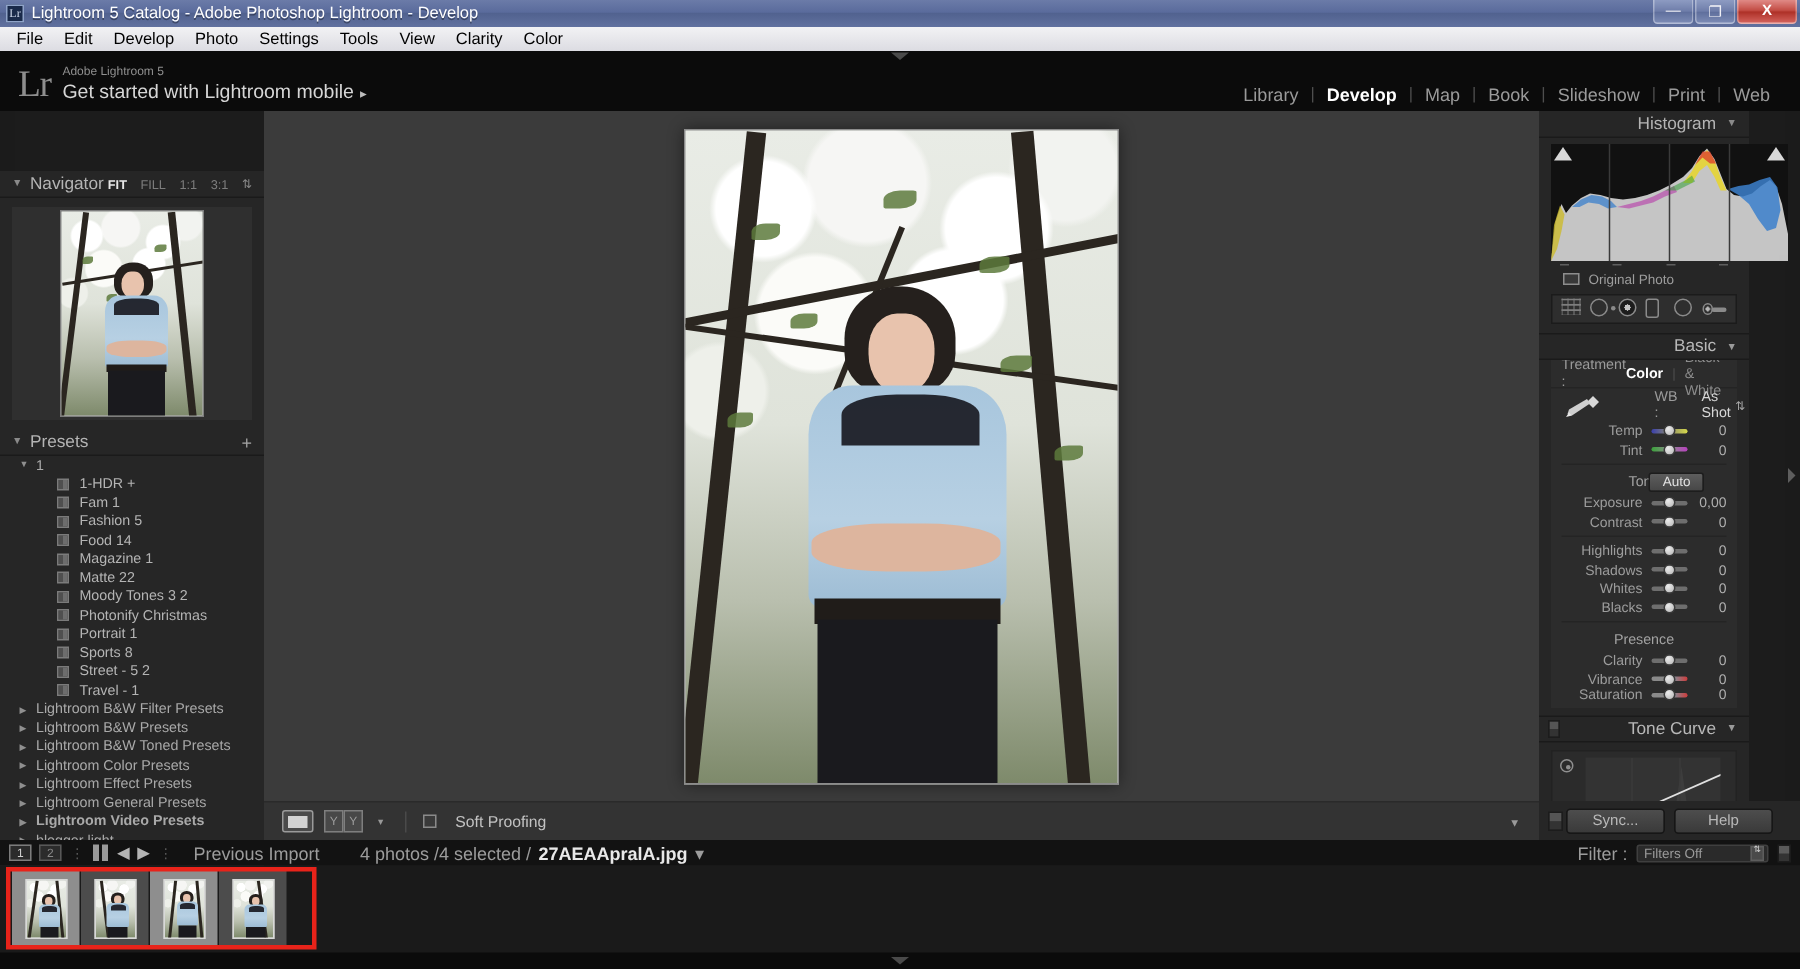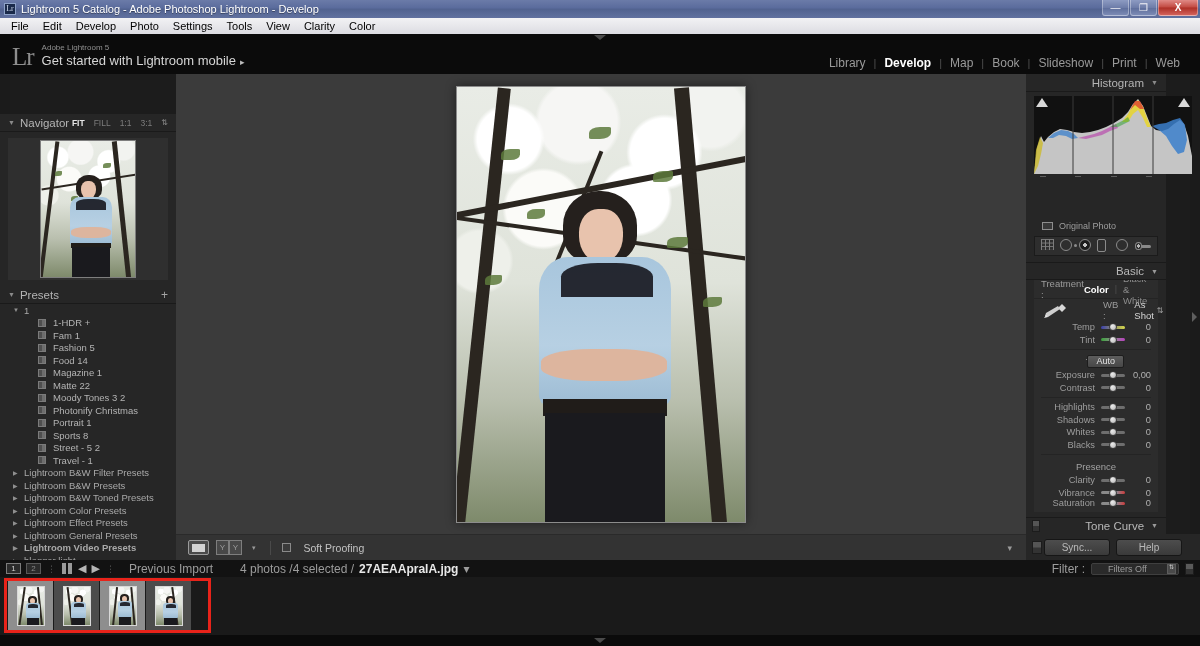--- a/index.html
+++ b/index.html
@@ -239,21 +239,21 @@
     position: relative; width: 158px; height: 78px; background: #111111; overflow: hidden;
   }
   .clip {
     position: absolute; top: 2px; width: 0; height: 0;
     border-left: 6px solid transparent; border-right: 6px solid transparent; border-bottom: 9px solid #d8d8d8;
   }
   .clip.l { left: 2px; }
   .clip.r { right: 2px; }
   .hist-ticks { display: flex; justify-content: space-between; padding: 2px 6px 0 6px; }
   .hist-ticks i { display: block; width: 6px; height: 1px; background: #5e5e5e; }
-  .orig-row { display: flex; align-items: center; padding: 4px 8px 5px 8px; margin-top: 40px; }
+  .orig-row { display: flex; align-items: center; padding: 4px 8px 5px 8px; }
   .orig-box {
     width: 11px; height: 8px; border: 1px solid #8d8d8d; background: #383838; margin-right: 6px;
   }
   .orig-txt { color: #9d9d9d; font-size: 9px; }
 
   .toolstrip {
     height: 20px; margin: 0 8px; background: #2e2e2e; border: 1px solid #1b1b1b;
     display: flex; align-items: center; justify-content: space-around; padding: 0 5px;
   }
   .ts-ico { width: 16px; height: 14px; position: relative; opacity: .85; }
@@ -321,21 +321,21 @@
   .sl-knob {
     position: absolute; left: 48%; top: 50%; width: 8px; height: 8px; margin-top: -4px; margin-left: -4px;
     border-radius: 50%; background: radial-gradient(circle at 35% 30%, #ececec, #b4b4b4);
     border: 1px solid #3a3a3a;
   }
   .sl-val { width: 26px; text-align: right; color: #b0b0b0; font-size: 9.3px; }
 
   .subhead { display: flex; align-items: center; justify-content: center; height: 16px; position: relative; }
   .subhead .t { color: #a2a2a2; font-size: 9.5px; }
   .auto-btn {
-    position: absolute; right: 34px; height: 13px; padding: 0 8px; border-radius: 2px;
+    position: absolute; right: 22px; height: 13px; padding: 0 8px; border-radius: 2px;
     background: linear-gradient(to bottom,#5d5d5d,#474747); border: 1px solid #1d1d1d;
     color: #e3e3e3; font-size: 9px; display: flex; align-items: center;
   }
   .thin-div { height: 1px; background: #242424; margin: 3px 7px; }
 
   .curve-box { margin: 5px 8px 0 8px; height: 56px; background: #2b2b2b; position: relative; border: 1px solid #222; }
   .curve-inner { position: absolute; left: 22px; right: 10px; top: 4px; bottom: 4px; background: #333333; overflow: hidden; }
   .curve-target {
     position: absolute; left: 5px; top: 5px; width: 9px; height: 9px; border: 1px solid #8f8f8f;
     border-radius: 50%;
@@ -374,21 +374,21 @@
     background-image: linear-gradient(#9a9a9a 4px, transparent 0), linear-gradient(#9a9a9a 4px, transparent 0);
     background-size: 4px 4px; background-position: 0 0, 6px 0;
     background-repeat: repeat-y;
   }
   .fb-arrow { color: #b5b5b5; font-size: 11px; }
   .fb-txt { color: #9c9c9c; font-size: 12px; }
   .fb-txt.b { color: #e8e8e8; font-weight: bold; }
   .fb-right { margin-left: auto; display: flex; align-items: center; gap: 6px; }
   .filter-sel {
     width: 88px; height: 12px; border: 1px solid #3f3f3f; border-radius: 2px; background: #2a2a2a;
-    display: flex; align-items: flex-end; padding: 0 16px; position: relative;
+    display: flex; align-items: flex-end; padding: 0 4px; position: relative;
   }
   .filter-sel .fs-t { color: #9a9a9a; font-size: 9px; }
   .filter-sel .fs-a {
     position: absolute; right: 2px; width: 9px; height: 10px; background: #4a4a4a;
     border: 1px solid #5d5d5d; color: #cfcfcf; font-size: 6px; line-height: 4px; text-align: center;
   }
   .fb-endsw { width: 9px; height: 12px; background: linear-gradient(to bottom,#5a5a5a 0 48%,#333 52% 100%); border: 1px solid #1c1c1c; }
 
   .filmstrip {
     position: absolute; left: 0; top: 577px; width: 1200px; height: 58px; background: #1a1a1a;

